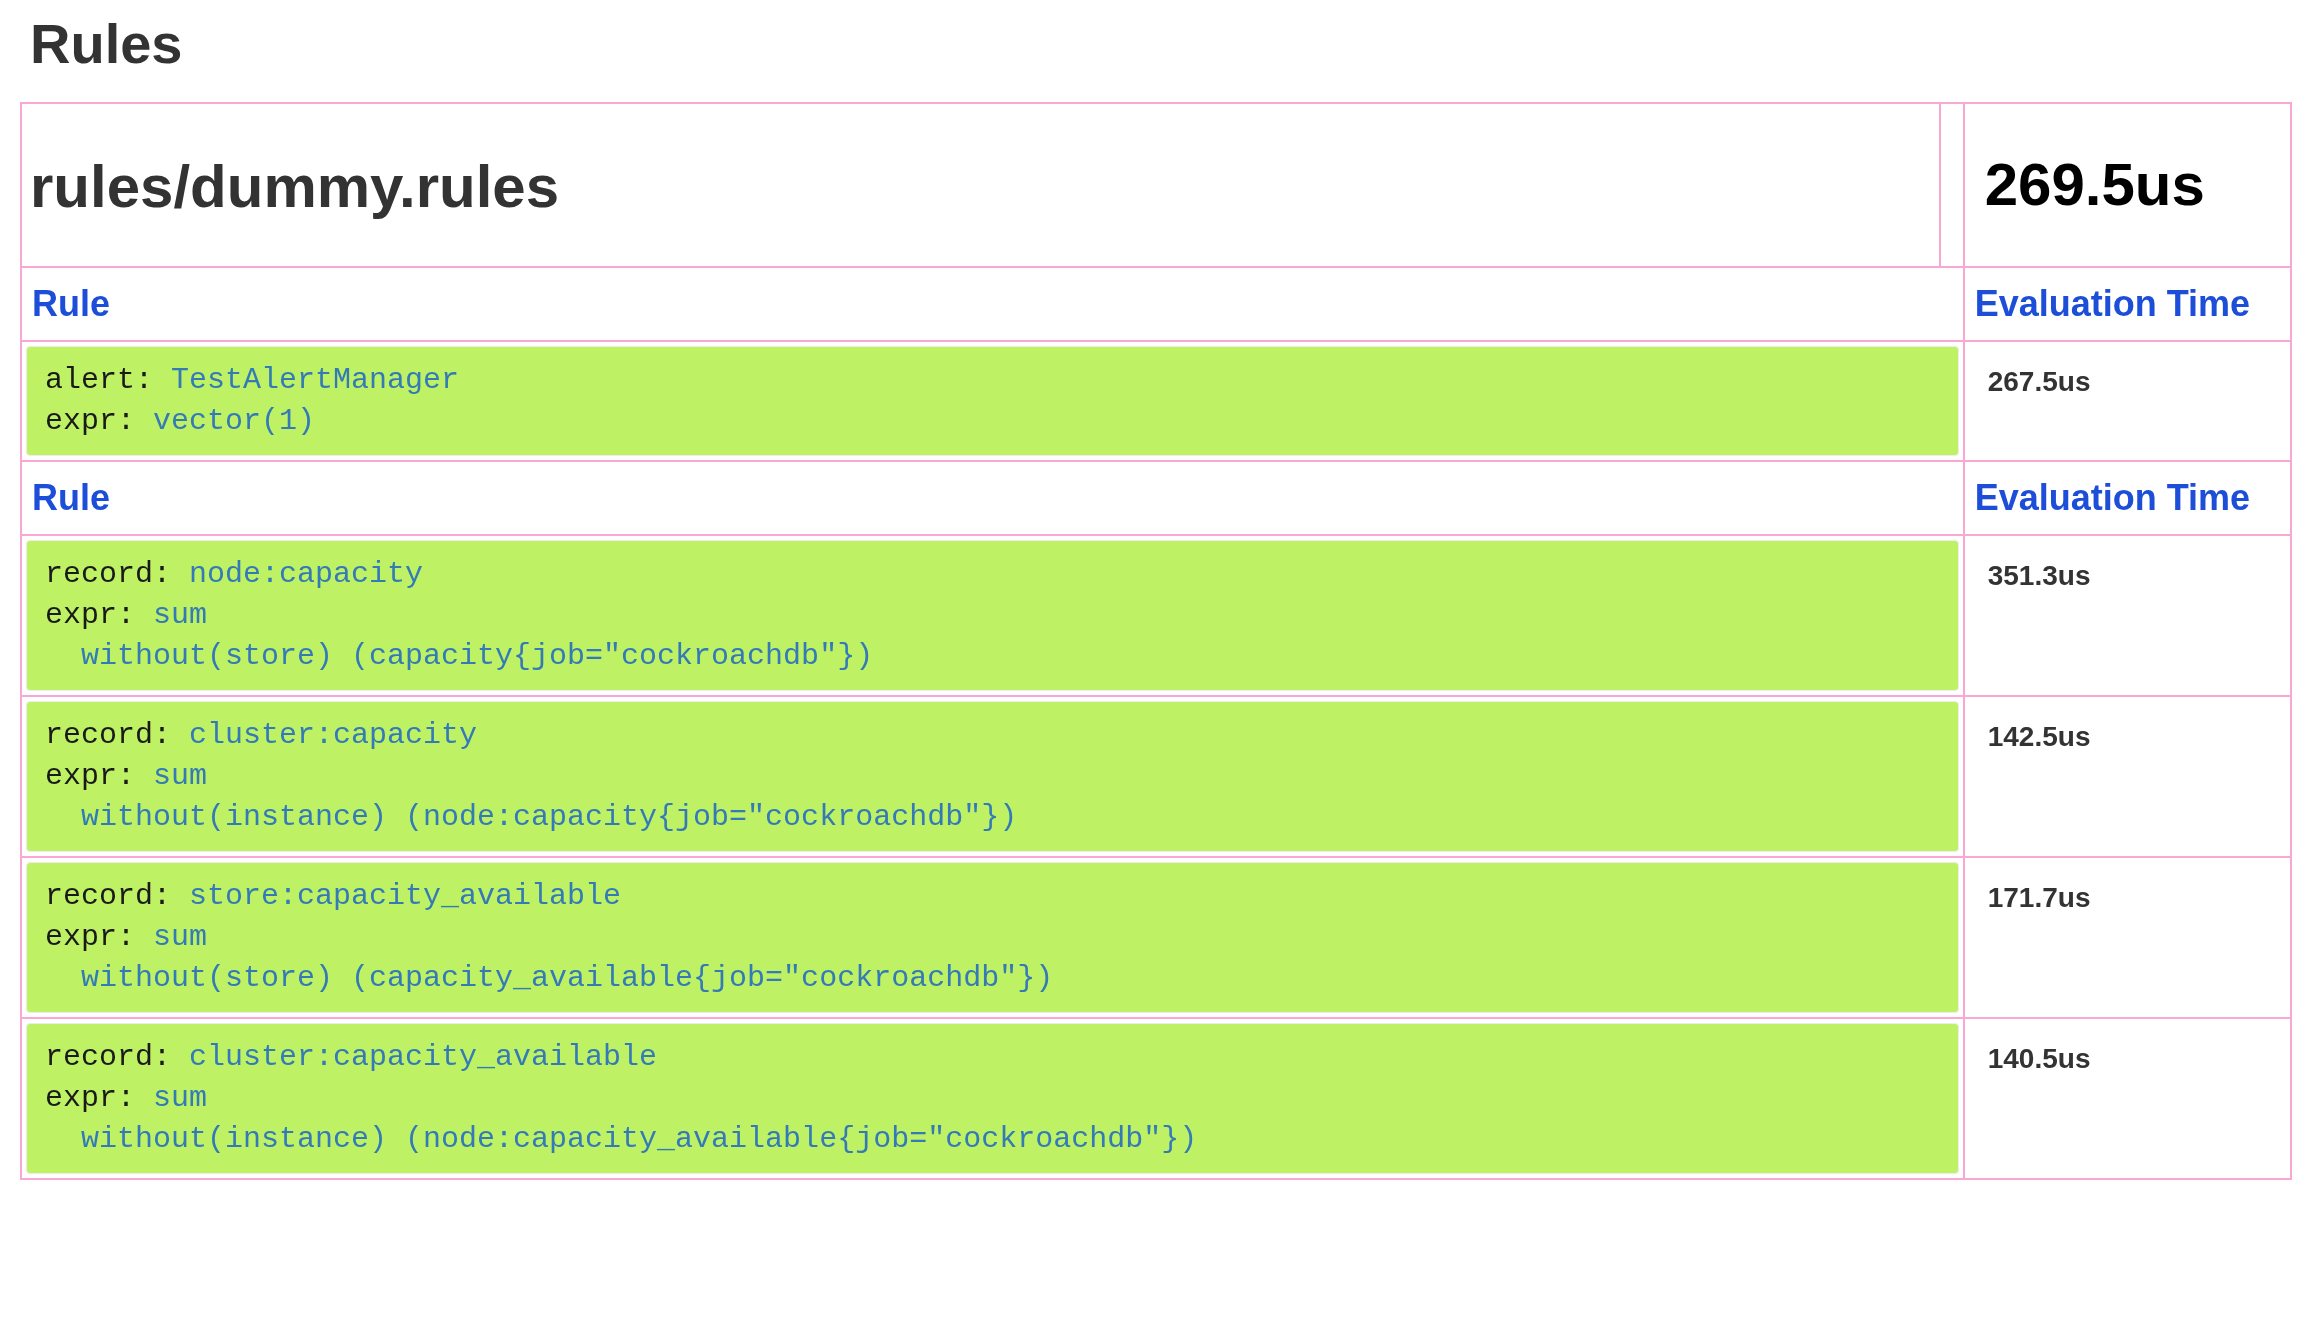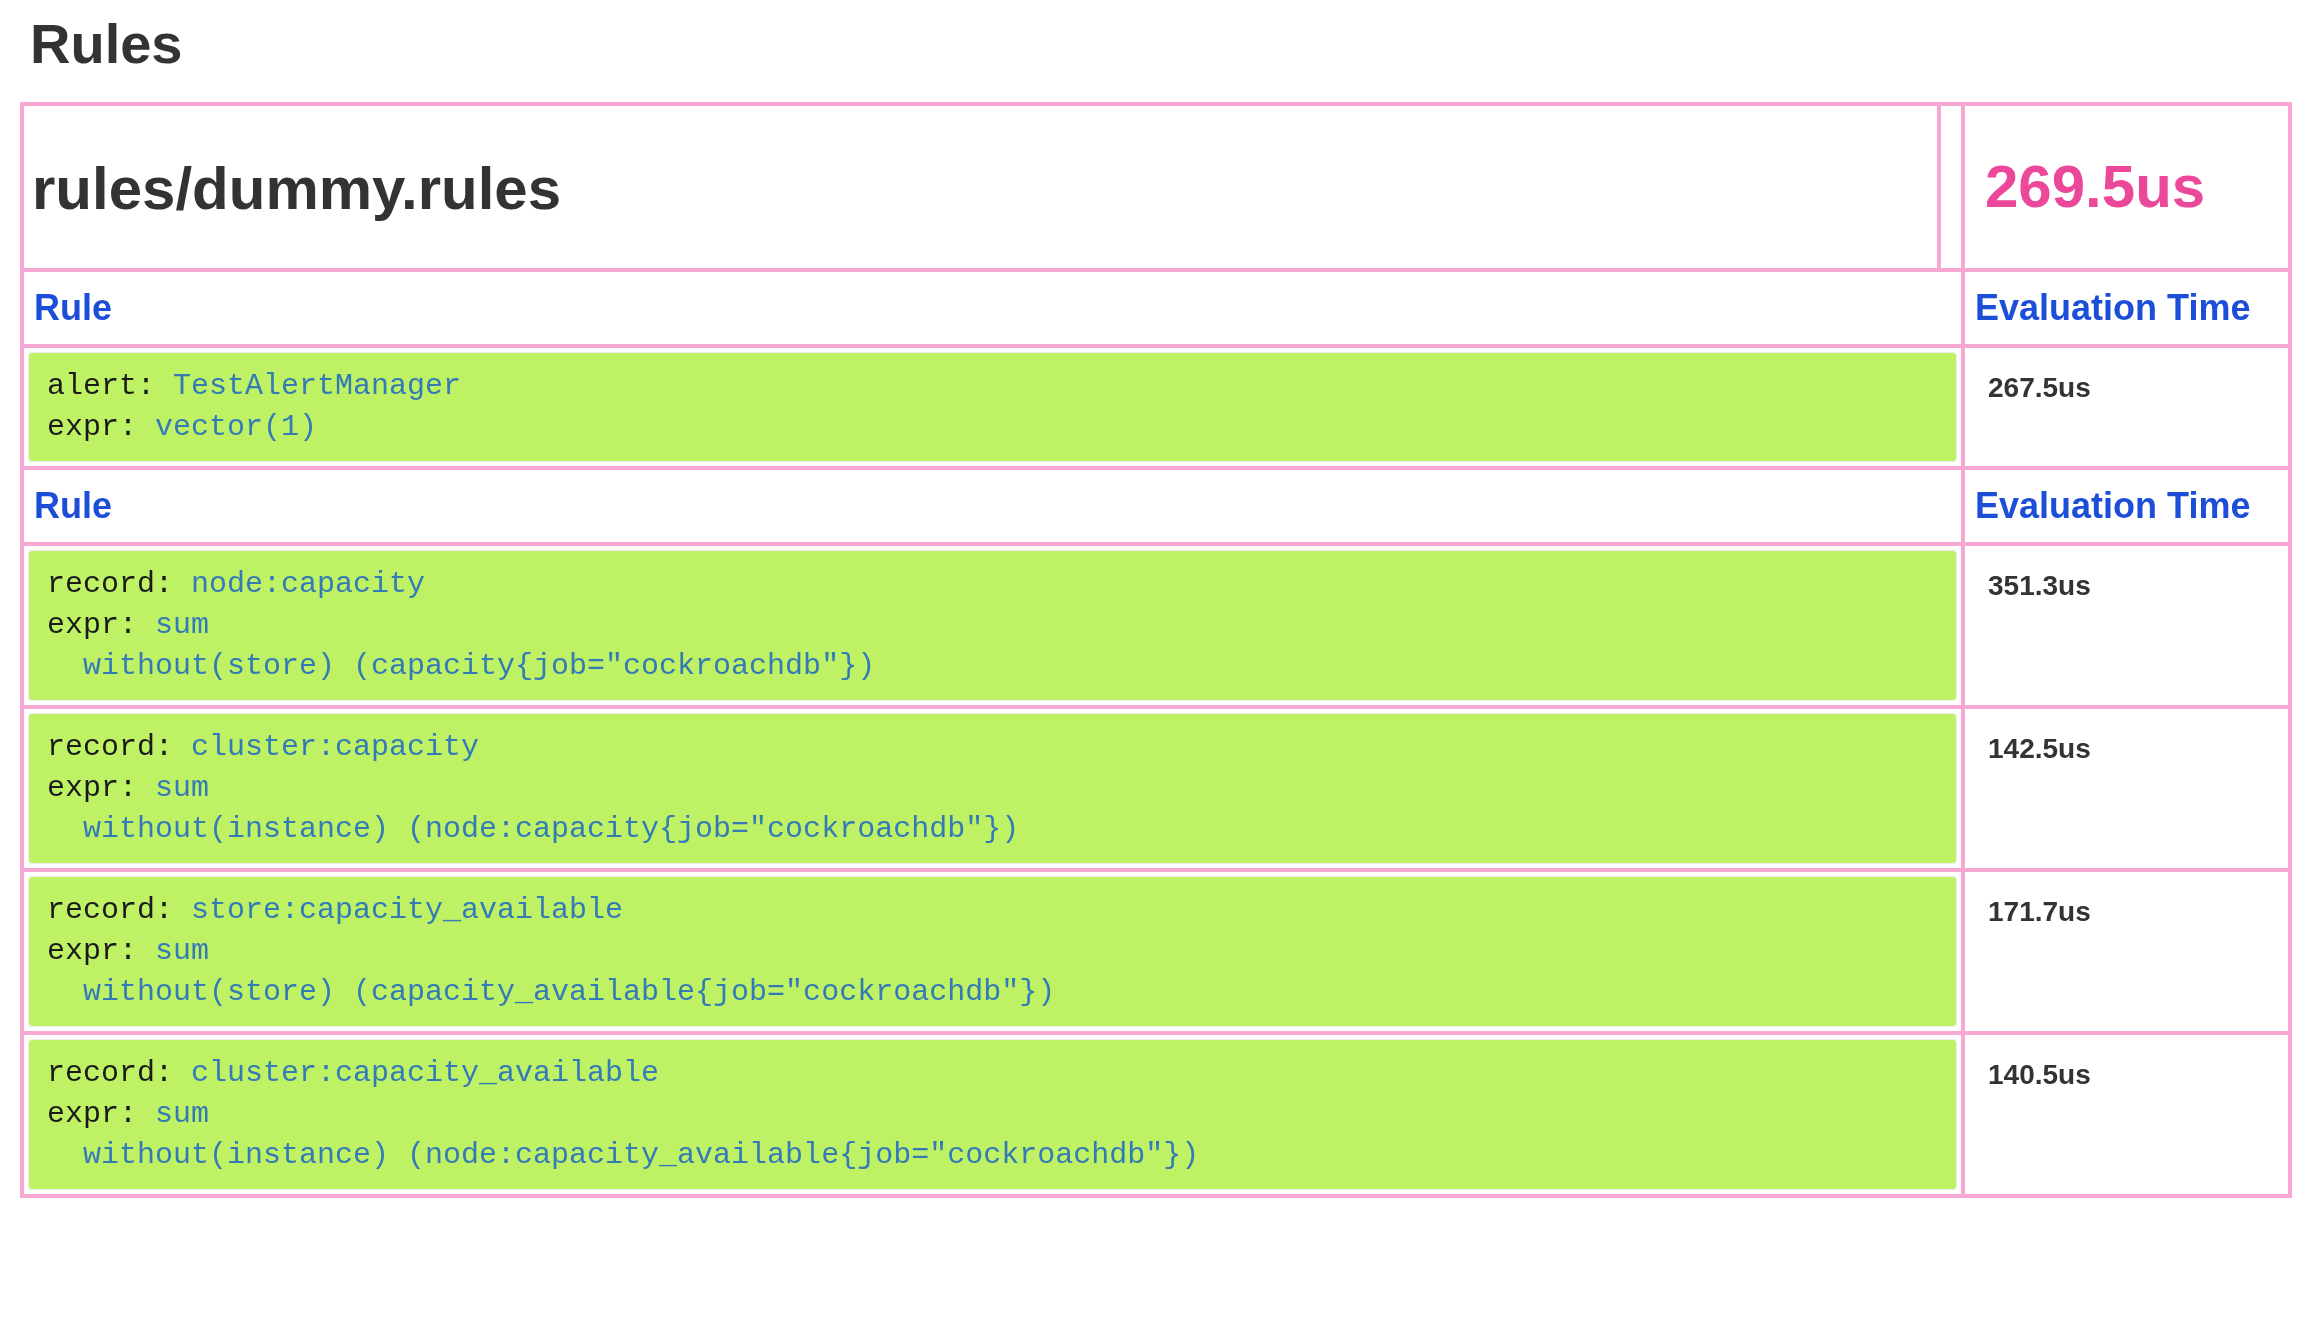--- a/index.html
+++ b/index.html
@@ -21,41 +21,41 @@
     color: #333333;
     margin: 12px 0 26px 10px;
     line-height: 64px;
   }
   table.rules-table {
     border-collapse: collapse;
     width: 2272px;
     table-layout: fixed;
   }
   table.rules-table td {
-    border: 4px solid #f9a8d4;
+    border: 2px solid #f9a8d4;
   }
   
   td.group-title-cell {
     padding: 50px 8px 46px 8px;
     vertical-align: middle;
   }
   td.group-title-cell h2 {
     margin: 0;
     font-size: 60px;
     line-height: 66px;
     font-weight: 700;
     color: #333333;
   }
   td.group-time-cell {
     padding: 0 0 0 20px;
     vertical-align: middle;
     font-size: 60px;
     line-height: 66px;
     font-weight: 700;
-    color: #ec4899;
+    color: #000000;
   }
   
   td.col-header {
     padding: 15px 10px;
     font-size: 36px;
     font-weight: 700;
     color: #1d4ed8;
     vertical-align: middle;
   }
   

